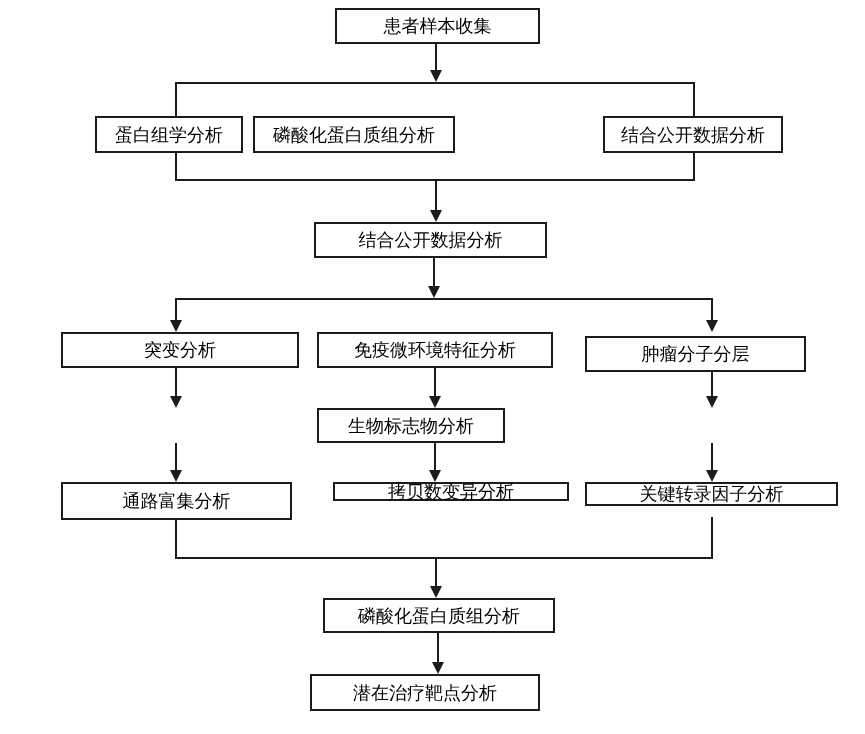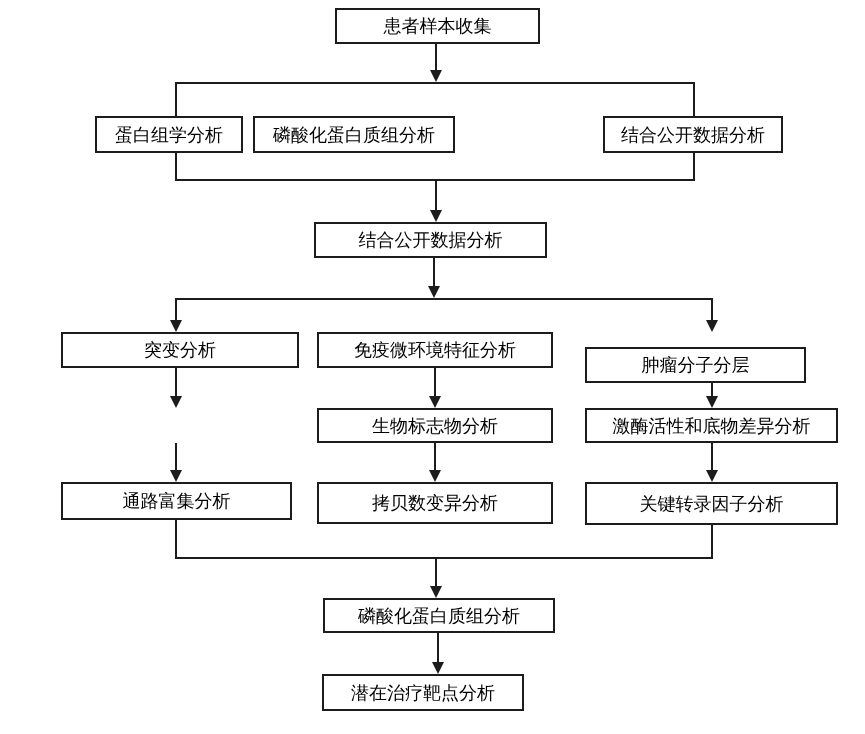--- a/index.html
+++ b/index.html
@@ -98,30 +98,29 @@
 
 
   <div class="node" style="left:603px;top:116px;width:180px;height:37px">结合公开数据分析</div>
 
   <div class="node" style="left:314px;top:222px;width:233px;height:36px">结合公开数据分析</div>
 
   <div class="node" style="left:61px;top:332px;width:238px;height:36px">突变分析</div>
 
   <div class="node" style="left:317px;top:332px;width:236px;height:36px">免疫微环境特征分析</div>
 
-  <div class="node" style="left:585px;top:347px;width:221px;height:36px">肿瘤分子分层</div>
+  <div class="node" style="left:585px;top:336px;width:221px;height:36px">肿瘤分子分层</div>
 
 
-  <div class="node" style="left:317px;top:408px;width:236px;height:35px">生物标志物分析</div>
+  <div class="node" style="left:317px;top:408px;width:188px;height:35px">生物标志物分析</div>
 
-  <div class="node" style="left:585px;top:408px;width:253px;height:35px">激酶活性和底物差异分析</div>
 
   <div class="node" style="left:61px;top:482px;width:231px;height:38px">通路富集分析</div>
 
-  <div class="node" style="left:317px;top:482px;width:236px;height:42px">拷贝数变异分析</div>
+  <div class="node" style="left:333px;top:482px;width:236px;height:19px">拷贝数变异分析</div>
 
-  <div class="node" style="left:585px;top:482px;width:253px;height:43px">关键转录因子分析</div>
+  <div class="node" style="left:585px;top:482px;width:253px;height:24px">关键转录因子分析</div>
 
   <div class="node" style="left:323px;top:598px;width:232px;height:35px">磷酸化蛋白质组分析</div>
 
-  <div class="node" style="left:322px;top:674px;width:202px;height:37px">潜在治疗靶点分析</div>
+  <div class="node" style="left:310px;top:674px;width:230px;height:37px">潜在治疗靶点分析</div>
 
 </div>
 
 </body></html>

